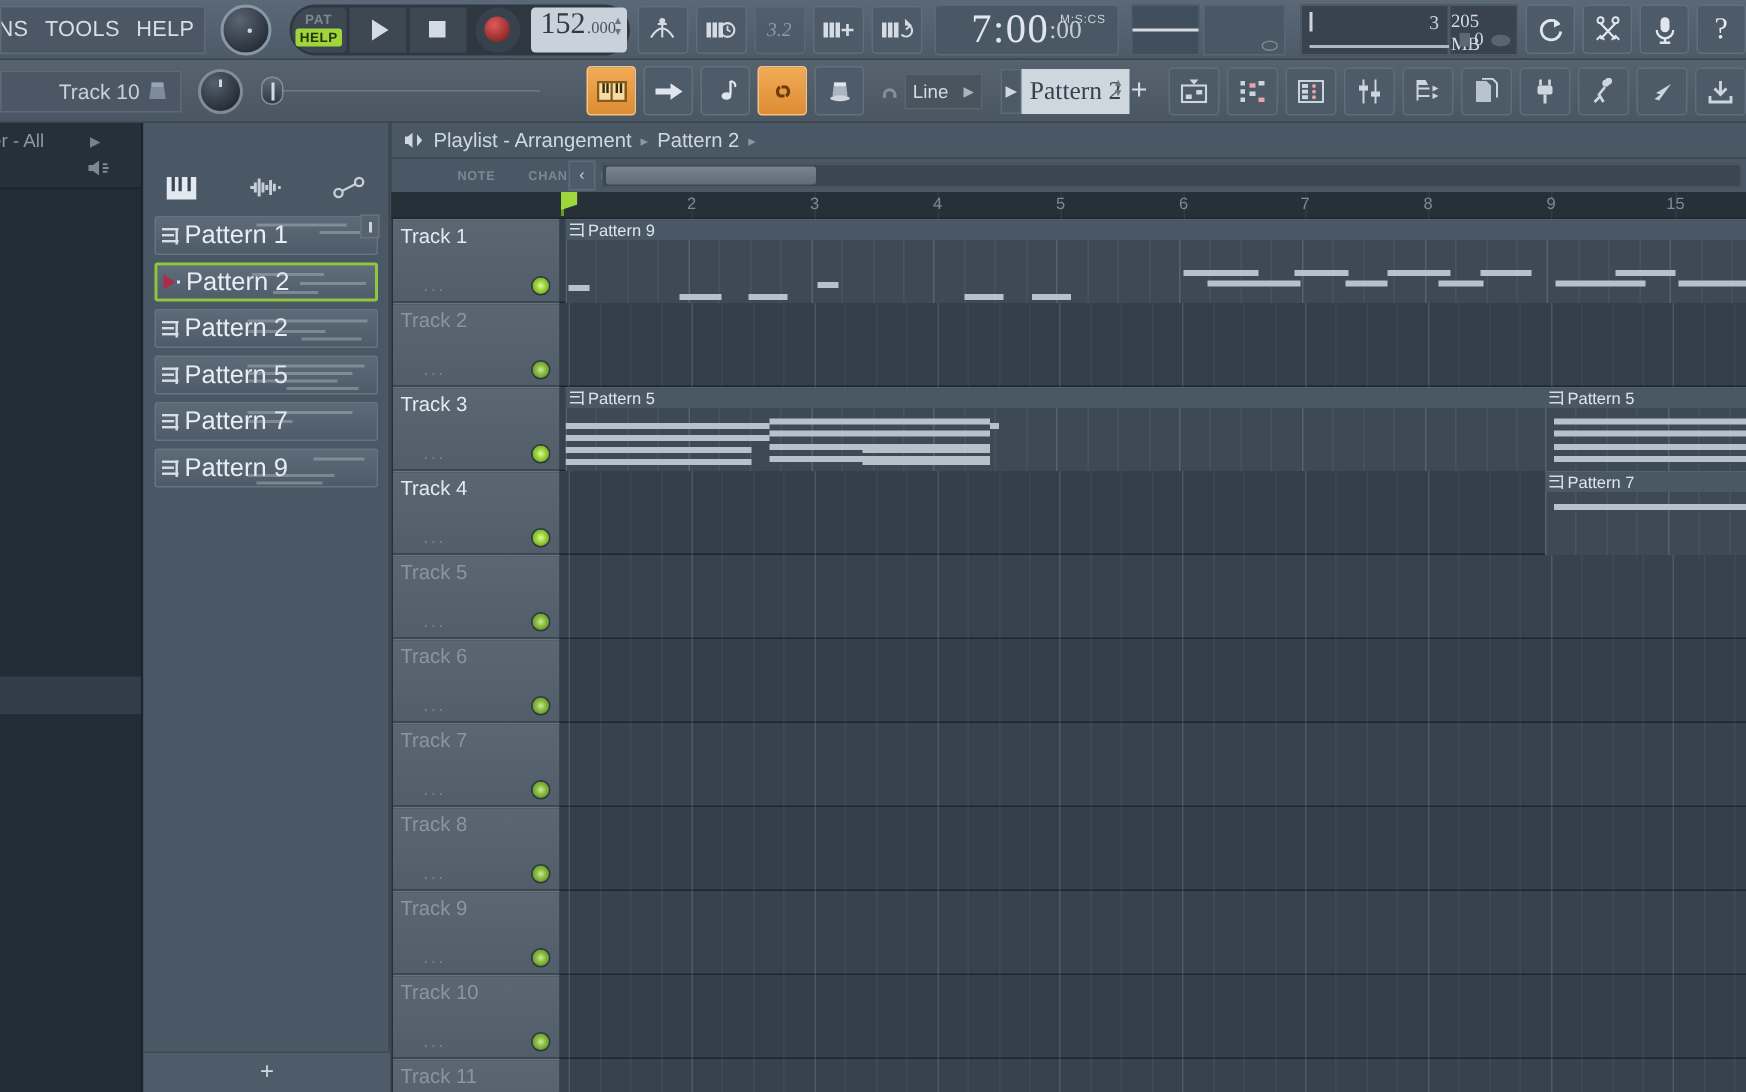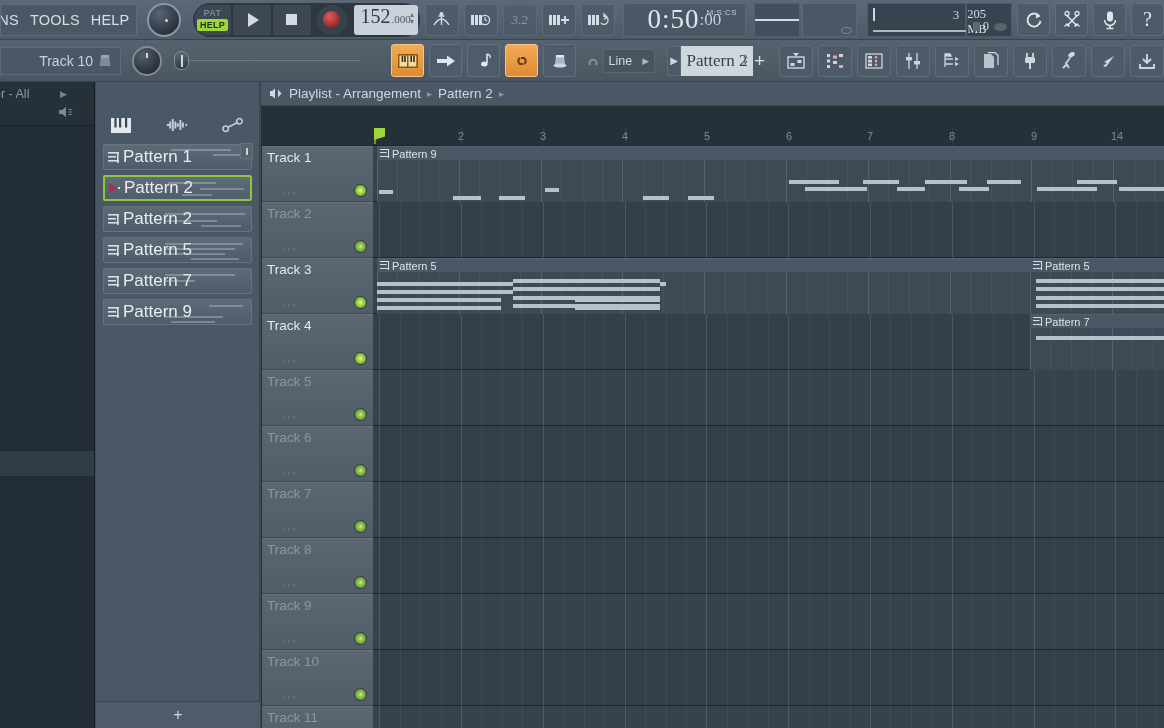--- a/index.html
+++ b/index.html
@@ -404,21 +404,21 @@
     <div class="icon-btn">
       <svg width="22" height="18" viewBox="0 0 22 18">
         <rect x="1" y="4" width="3" height="10" fill="#d4dbe3"></rect>
         <rect x="5" y="4" width="3" height="10" fill="#d4dbe3"></rect>
         <rect x="9" y="4" width="3" height="10" fill="#d4dbe3"></rect>
         <path d="M14 12 A4 4 0 1 0 17 5.4 L17 3 L20 6 L17 8.6" stroke="#d4dbe3" stroke-width="1.3" fill="none"></path>
       </svg>
     </div>
 
     <div class="time-display">
-      <span class="time-main">0:50</span>
+      <span class="time-main">7:00</span>
       <span class="time-cs">:00</span>
       <span class="time-unit">M:S:CS</span>
     </div>
 
     <div class="osc-box">
       <div class="osc-line"></div>
     </div>
     <div class="hint-box">
       <div class="hint-eye"></div>
     </div>
@@ -734,40 +734,49 @@
       <svg width="14" height="11" viewBox="0 0 14 11">
         <path d="M1 3 L3 3 L6 0.5 L6 10.5 L3 8 L1 8 Z" fill="#cfd8e1"></path>
         <path d="M9 1.5 L12.5 5.5 L9 9.5 Z" fill="#cfd8e1"></path>
       </svg>
       <span class="pl-title-txt">Playlist - Arrangement</span>
       <span class="pl-title-sep">▸</span>
       <span class="pl-title-txt">Pattern 2</span>
       <span class="pl-title-sep">▸</span>
     </div>
 
+    <div class="pl-subrow">
+      <span class="pl-sublbl">NOTE</span>
+      <span class="pl-sublbl">CHAN</span>
+      <span class="pl-sublbl" style="color:#d8e0e8">PAT</span>
+      <div class="pl-collapse">‹</div>
+      <div class="pl-hscroll">
+        <div class="pl-hscroll-thumb"></div>
+      </div>
+    </div>
 
     <div class="ruler" id="ruler">
         <div class="ruler-grid" style="left: 200px;"></div>
         <div class="ruler-tick" style="left: 200px;">2</div>
         <div class="ruler-grid" style="left: 282px;"></div>
         <div class="ruler-tick" style="left: 282px;">3</div>
         <div class="ruler-grid" style="left: 364px;"></div>
         <div class="ruler-tick" style="left: 364px;">4</div>
         <div class="ruler-grid" style="left: 446px;"></div>
         <div class="ruler-tick" style="left: 446px;">5</div>
         <div class="ruler-grid" style="left: 528px;"></div>
         <div class="ruler-tick" style="left: 528px;">6</div>
         <div class="ruler-grid" style="left: 609px;"></div>
         <div class="ruler-tick" style="left: 609px;">7</div>
         <div class="ruler-grid" style="left: 691px;"></div>
         <div class="ruler-tick" style="left: 691px;">8</div>
         <div class="ruler-grid" style="left: 773px;"></div>
         <div class="ruler-tick" style="left: 773px;">9</div>
         <div class="ruler-grid" style="left: 856px;"></div>
-        <div class="ruler-tick" style="left: 856px;">14</div>
+        <div class="ruler-tick" style="left: 856px;">15</div>
       </div>
     <div class="playhead">
       <div class="stem"></div>
       <div class="flag"></div>
     </div>
 
     <div class="tracks-col" id="tracks-col">
         <div class="track-row">
           <div class="track-lbl">Track 1</div>
           <div class="track-dots">...</div>

